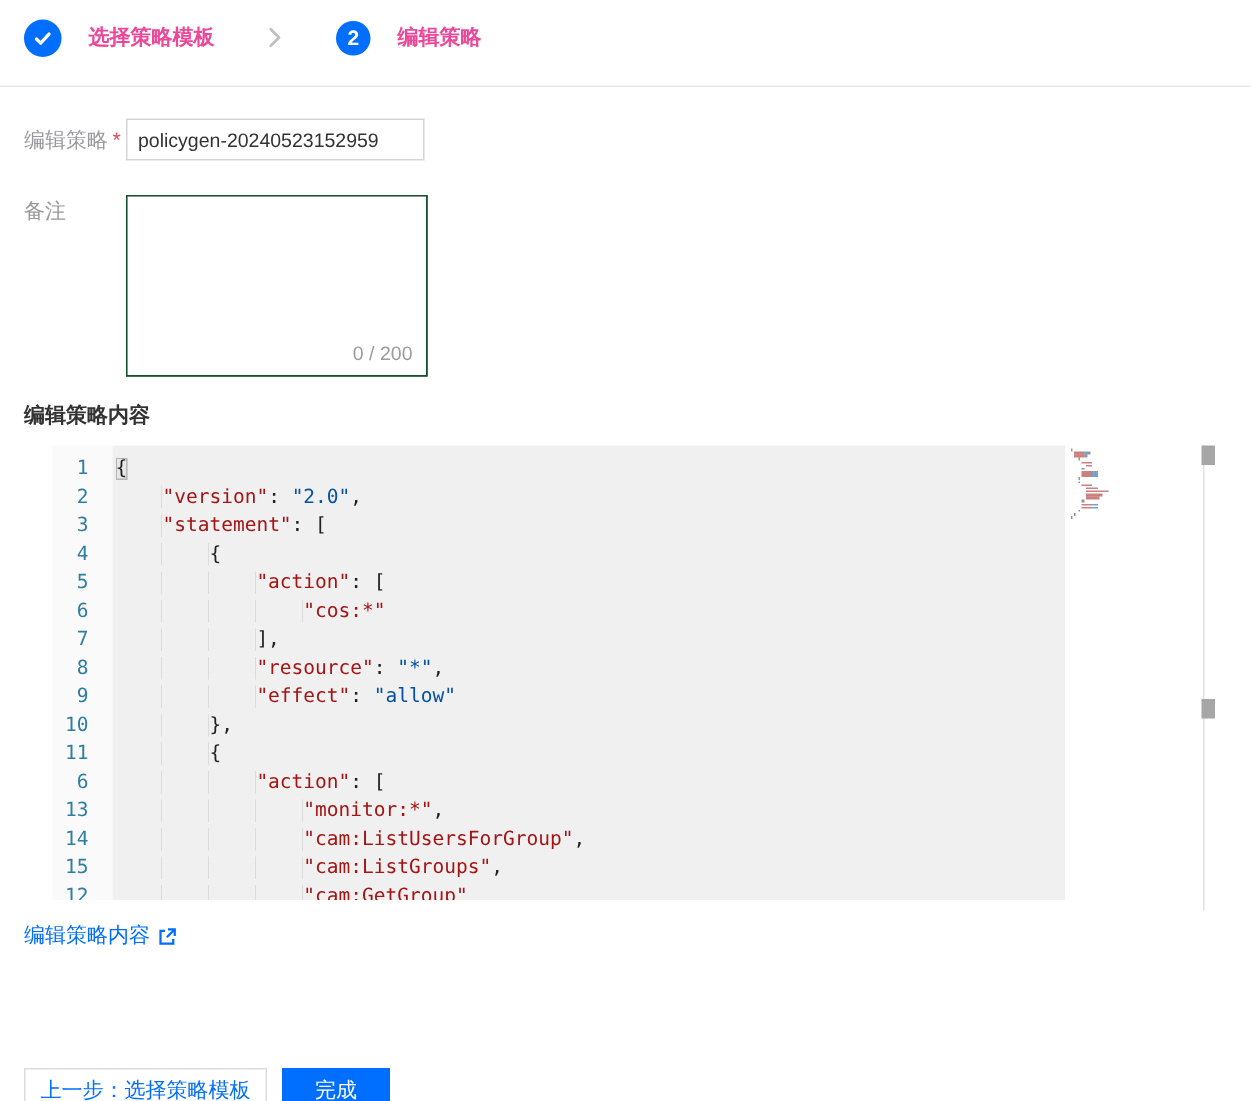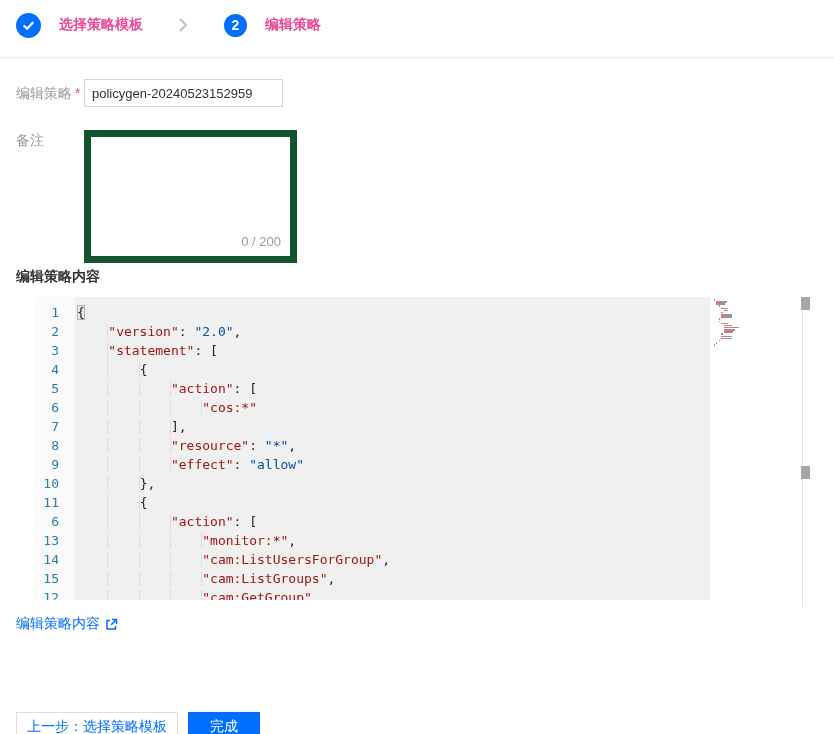--- a/index.html
+++ b/index.html
@@ -13,21 +13,21 @@
   .step-num{color:#fff;font-size:14px;font-weight:bold;}
   .step-label{font-size:14px;font-weight:bold;color:#ec4899;margin-left:18px;white-space:nowrap;}
   .step-sep{margin:0 34px 0 33px;display:flex;align-items:center;}
   .divider{position:absolute;left:0;top:57px;width:834px;height:1px;background:#ebebeb;}
   
   .form-label{position:absolute;left:16px;font-size:14px;color:#97999e;white-space:nowrap;}
   .req{color:#e34d59;margin-left:3px;}
   .text-input{position:absolute;left:84px;top:79px;width:183px;height:26px;border:1px solid #d5d5d5;
         border-radius:0;padding:0 7px;font-size:13px;color:#333;outline:none;
         font-family:"Liberation Sans","DejaVu Sans",sans-serif;background:#fff;}
-  .remark-wrap{position:absolute;left:84px;top:130px;width:199px;height:119px;border:7px solid #14532d;background:#000000;}
+  .remark-wrap{position:absolute;left:84px;top:130px;width:199px;height:119px;border:1px solid #14532d;background:#000000;}
   .remark-area{width:100%;height:100%;border:none;resize:none;outline:none;box-sizing:border-box;
         padding:6px;font-size:13px;font-family:"Liberation Sans","DejaVu Sans",sans-serif;}
   .remark-counter{position:absolute;right:9px;bottom:7px;font-size:13px;color:#9b9b9b;pointer-events:none;}
   .section-title{position:absolute;left:16px;top:268px;font-size:14px;font-weight:bold;color:#333;}
   
   .ed-gutter{position:absolute;left:35px;top:297px;width:40px;height:303px;overflow:hidden;
         background:#fafafa;text-align:right;box-sizing:border-box;padding:6px 16px 0 0;}
   .ln{height:19px;line-height:19px;font-size:13px;color:var(--lineno);
         font-family:"DejaVu Sans Mono","Liberation Mono",monospace;}
   .ed-code{position:absolute;left:75px;top:297px;width:635px;height:303px;overflow:hidden;

